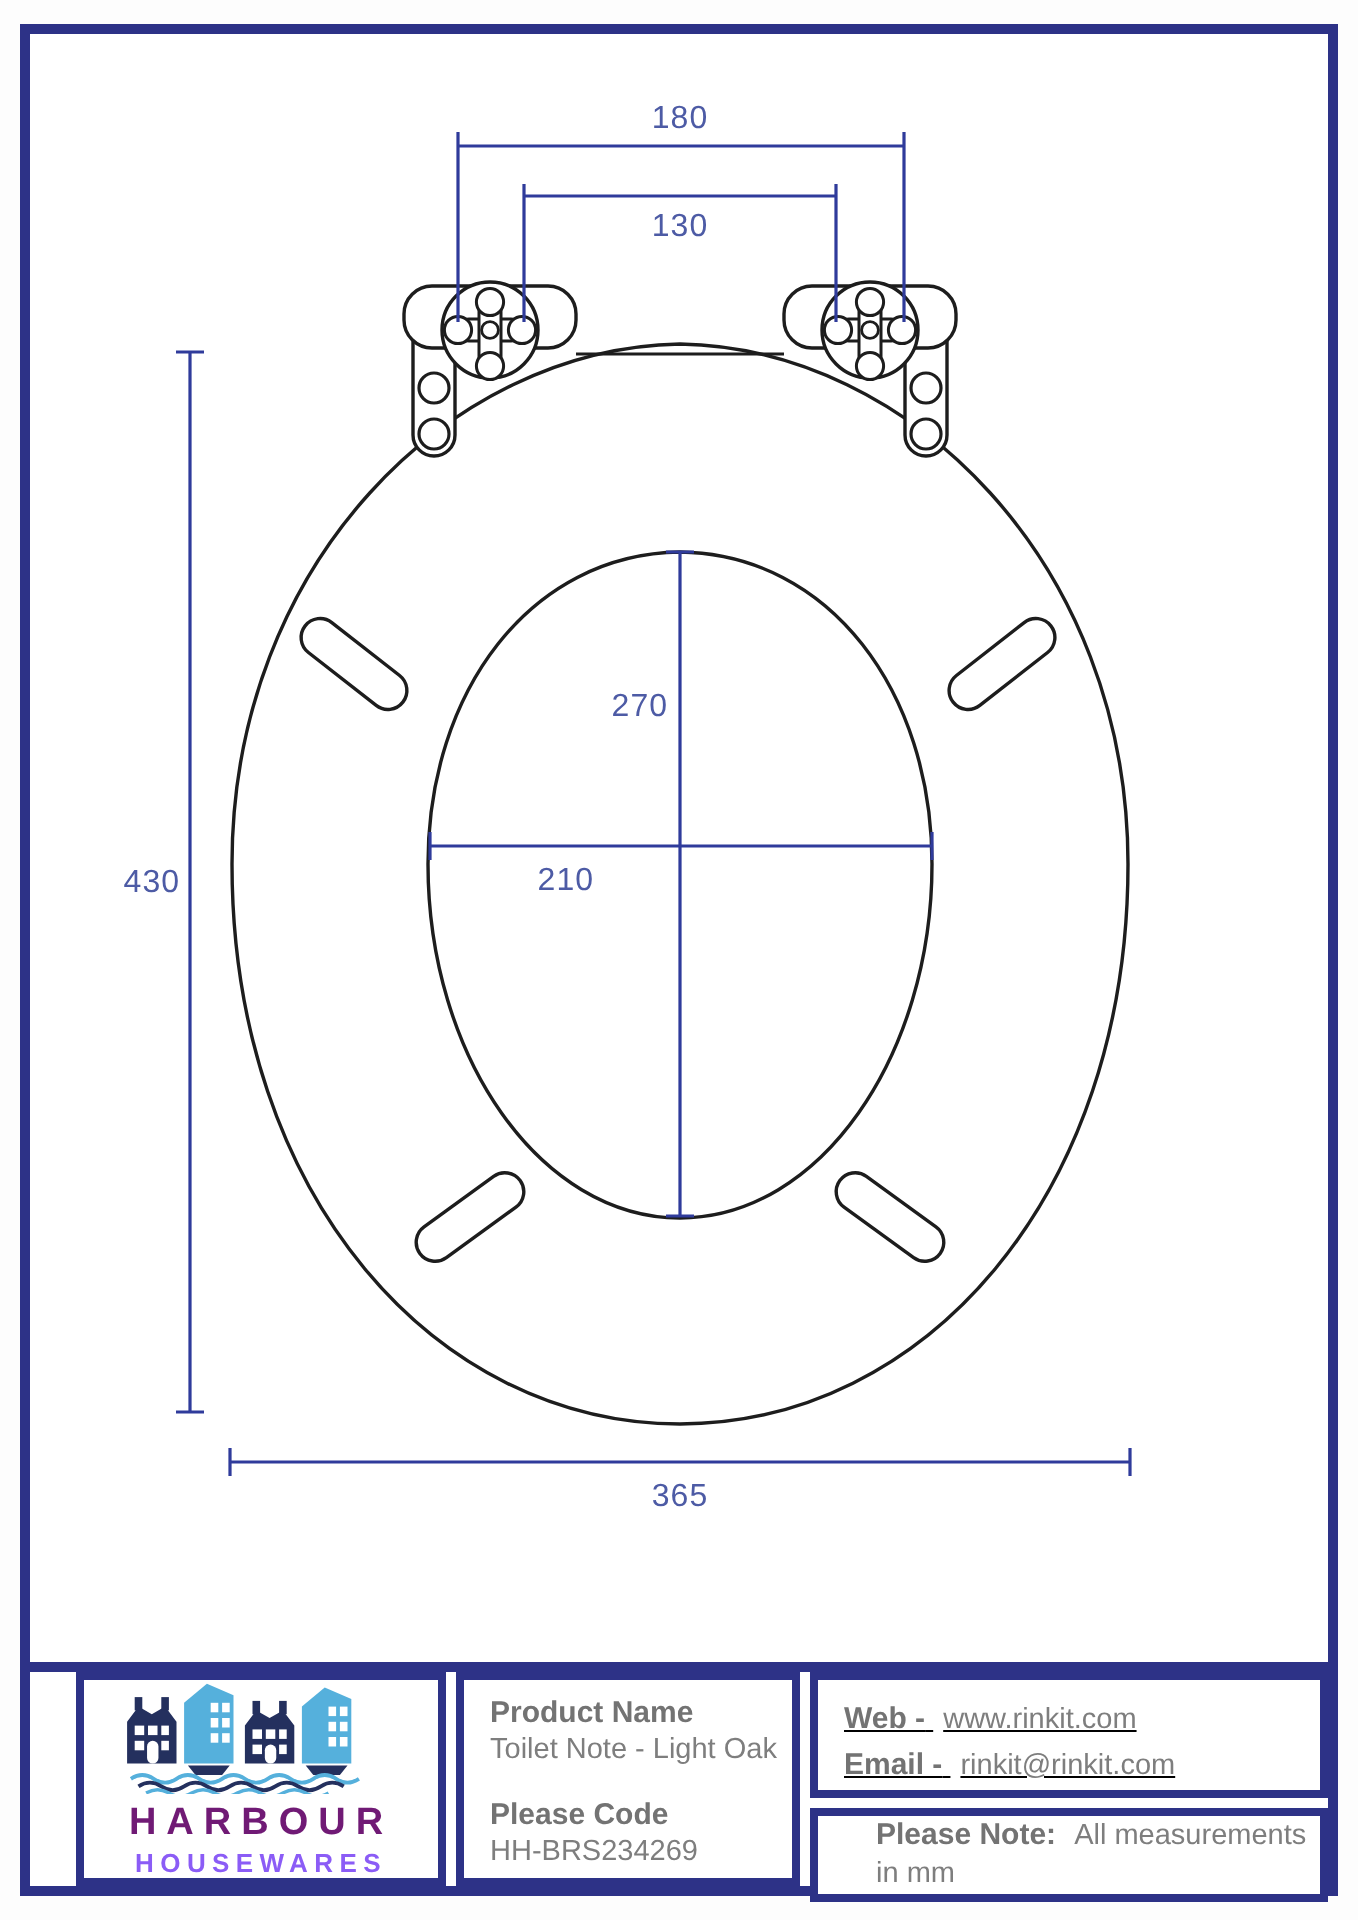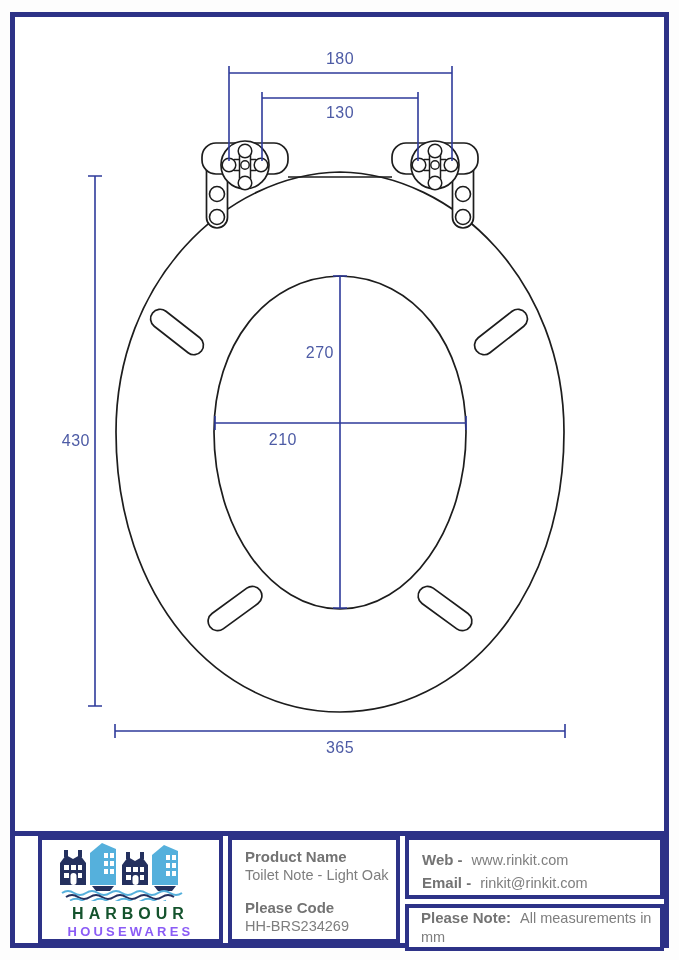--- a/index.html
+++ b/index.html
@@ -11,30 +11,30 @@
   .drawing-svg{position:absolute;left:-15px;top:-17px;width:679px;height:960px;}
   
   .footer{position:absolute;left:0;right:0;bottom:0;height:112px;
           border-top:5px solid #2d3287;display:flex;gap:5px;box-sizing:border-box;
           padding:0 0 0 23px;background:#ffffff;}
   .cell{border:4px solid #2d3287;box-sizing:border-box;background:#ffffff;}
   .cell-logo{width:185px;display:flex;flex-direction:column;align-items:center;justify-content:center;}
   .cell-product{width:172px;padding:7px 0 0 13px;}
   .col-right{flex:1;display:flex;flex-direction:column;gap:5px;}
   .cell-web{height:66px;padding:9px 0 0 13px;}
-  .cell-note{flex:1;display:flex;align-items:center;padding-left:12px;}
+  .cell-note{flex:1;display:flex;align-items:center;padding-left:29px;}
   .lbl{font-weight:bold;color:#737373;font-size:15px;line-height:19px;}
   .val{color:#7e7e7e;font-size:14.5px;line-height:19px;}
   .spacer{height:13px;}
-  .webline{line-height:23px;font-size:14.5px;}
+  .webline{line-height:23px;font-size:14.5px;text-decoration:underline;}
   .webline .lbl{display:inline;}
   .webline .val{display:inline;margin-left:5px;}
   .notetext{font-size:14.5px;}
   .notetext .val{margin-left:5px;}
-  .logo-word1{color:#14532d;font-weight:bold;font-size:16px;letter-spacing:5px;margin-top:4px;}
+  .logo-word1{color:#701a75;font-weight:bold;font-size:19px;letter-spacing:5px;margin-top:4px;}
   .logo-word2{color:#8b5cf6;font-weight:bold;font-size:13px;letter-spacing:3.2px;margin-top:1px;}
 </style>
 </head>
 <body>
 
 <div class="page">
   <div class="frame">
 
     <div class="drawing-area">
       <svg class="drawing-svg" viewBox="0 0 679 960">

